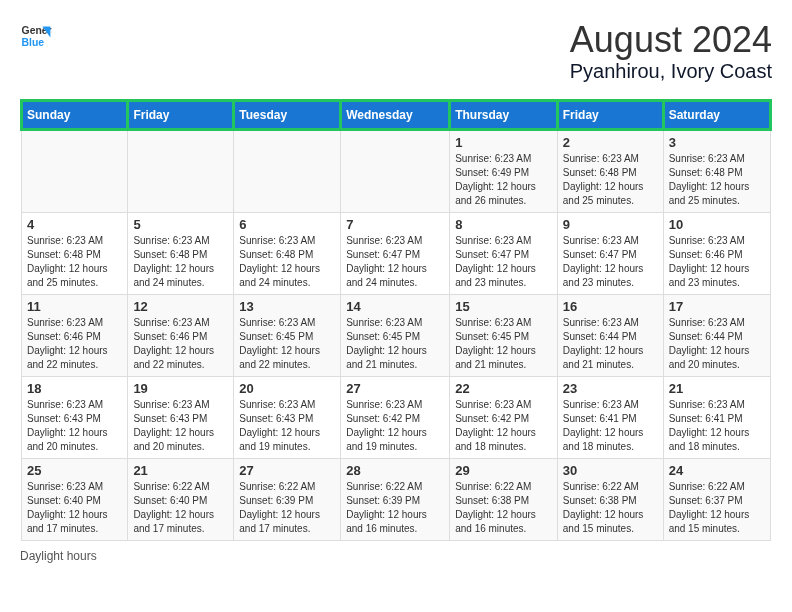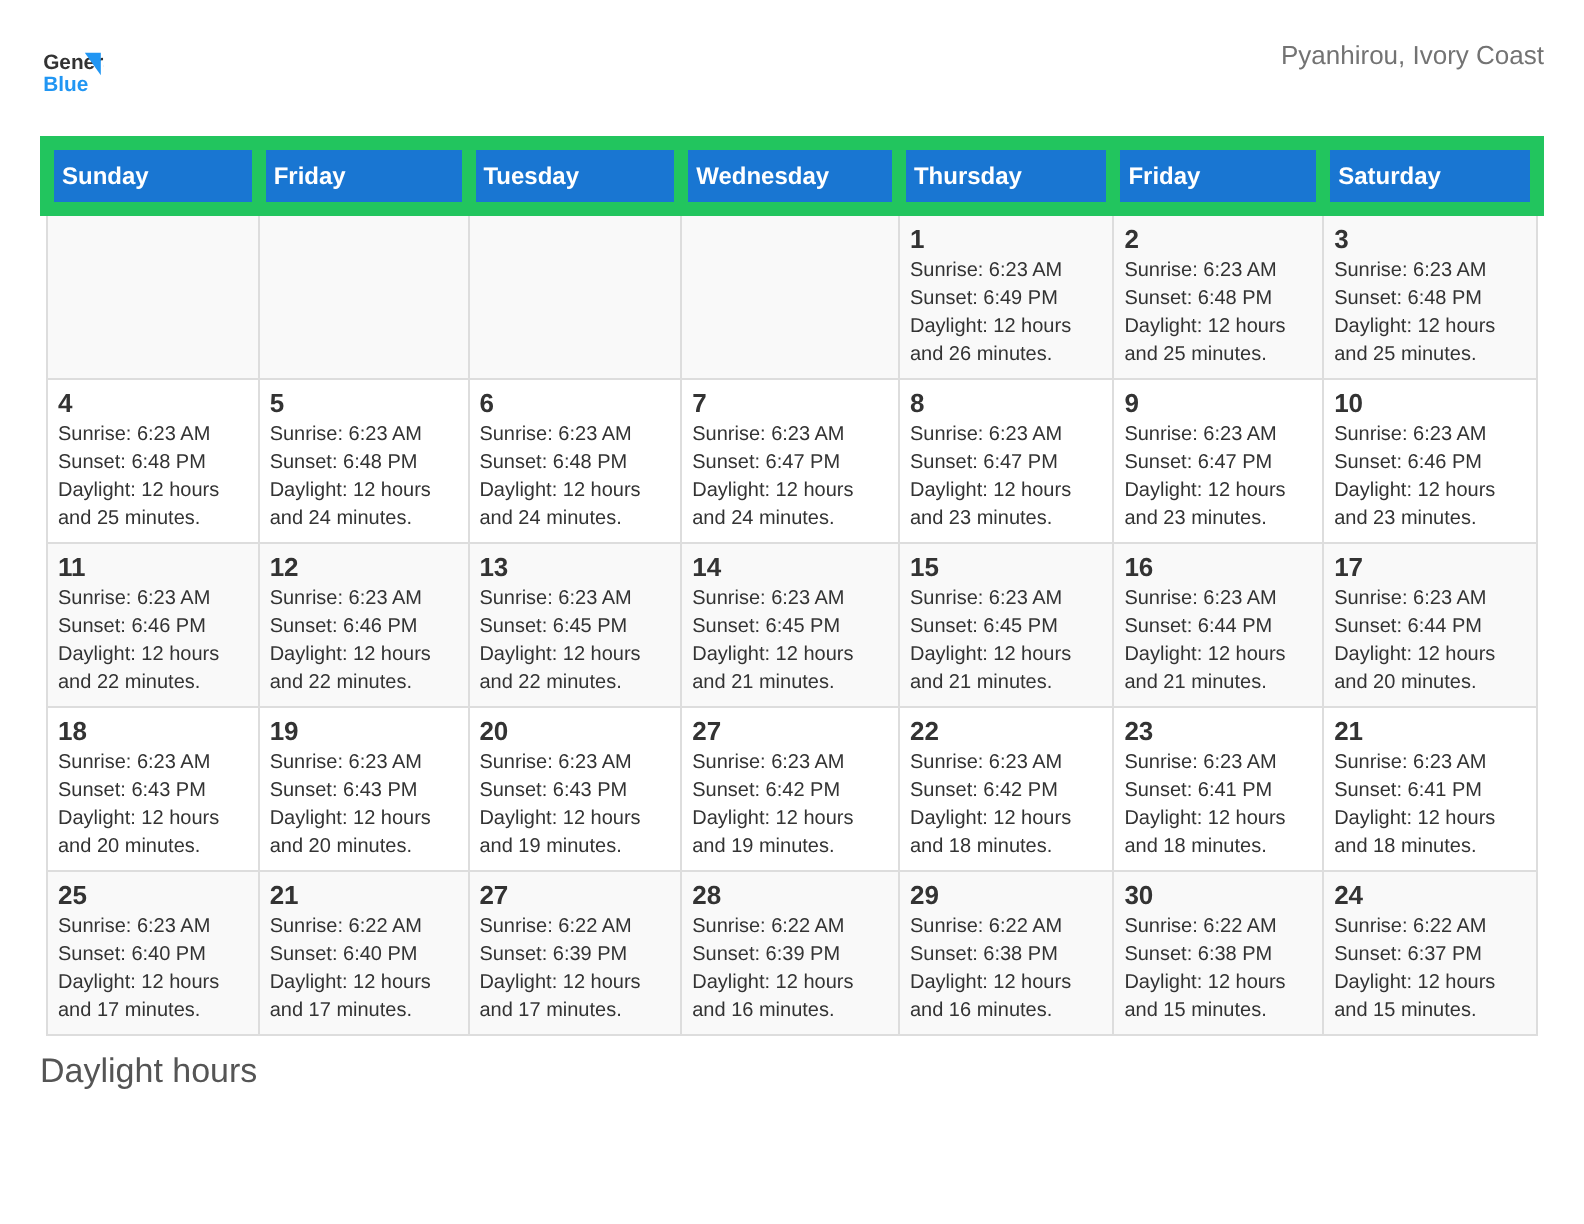--- a/index.html
+++ b/index.html
@@ -28,37 +28,37 @@
     .title-block {
       text-align: right;
     }
     .title-block h1 {
       font-size: 36px;
       font-weight: normal;
       color: #333;
       line-height: 1.1;
     }
     .title-block h2 {
-      font-size: 13px;
+      font-size: 20px;
       font-weight: normal;
-      color: #737373;
+      color: #0f172a;
     }
     table {
       width: 100%;
       border-collapse: collapse;
       font-size: 11px;
     }
     thead tr th {
       background-color: #1976D2;
       color: #fff;
       padding: 6px 4px;
       text-align: left;
       font-size: 12px;
       font-weight: bold;
-      border: 7px solid #22c55e;
+      border: 3px solid #22c55e;
     }
     tbody tr td {
       border: 1px solid #ddd;
       padding: 4px 5px;
       vertical-align: top;
       width: 113px;
       min-height: 80px;
       background: #fff;
     }
     tbody tr:nth-child(odd) td {
@@ -77,36 +77,37 @@
       line-height: 1.4;
     }
     .empty-cell {
       background: #fff !important;
     }
     tbody tr:nth-child(odd) .empty-cell {
       background: #f9f9f9 !important;
     }
     .footer {
       margin-top: 8px;
-      font-size: 17px;
+      font-size: 12px;
       color: #555;
     }
   </style>
 </head>
 <body>
 
 <div class="header">
   <div class="logo">
     <svg class="logo-icon" viewBox="0 0 40 40">
       <text x="2" y="18" font-size="13" font-weight="bold" fill="#333" font-family="Arial">General</text>
       <text x="2" y="32" font-size="13" font-weight="bold" fill="#2196F3" font-family="Arial">Blue</text>
       <polygon points="28,8 38,8 38,22" fill="#2196F3"></polygon>
     </svg>
   </div>
   <div class="title-block">
+    <h1>August 2024</h1>
     <h2>Pyanhirou, Ivory Coast</h2>
   </div>
 </div>
 
 <table>
   <thead>
     <tr>
     <th>Sunday</th>
         <th>Friday</th>
         <th>Tuesday</th>

